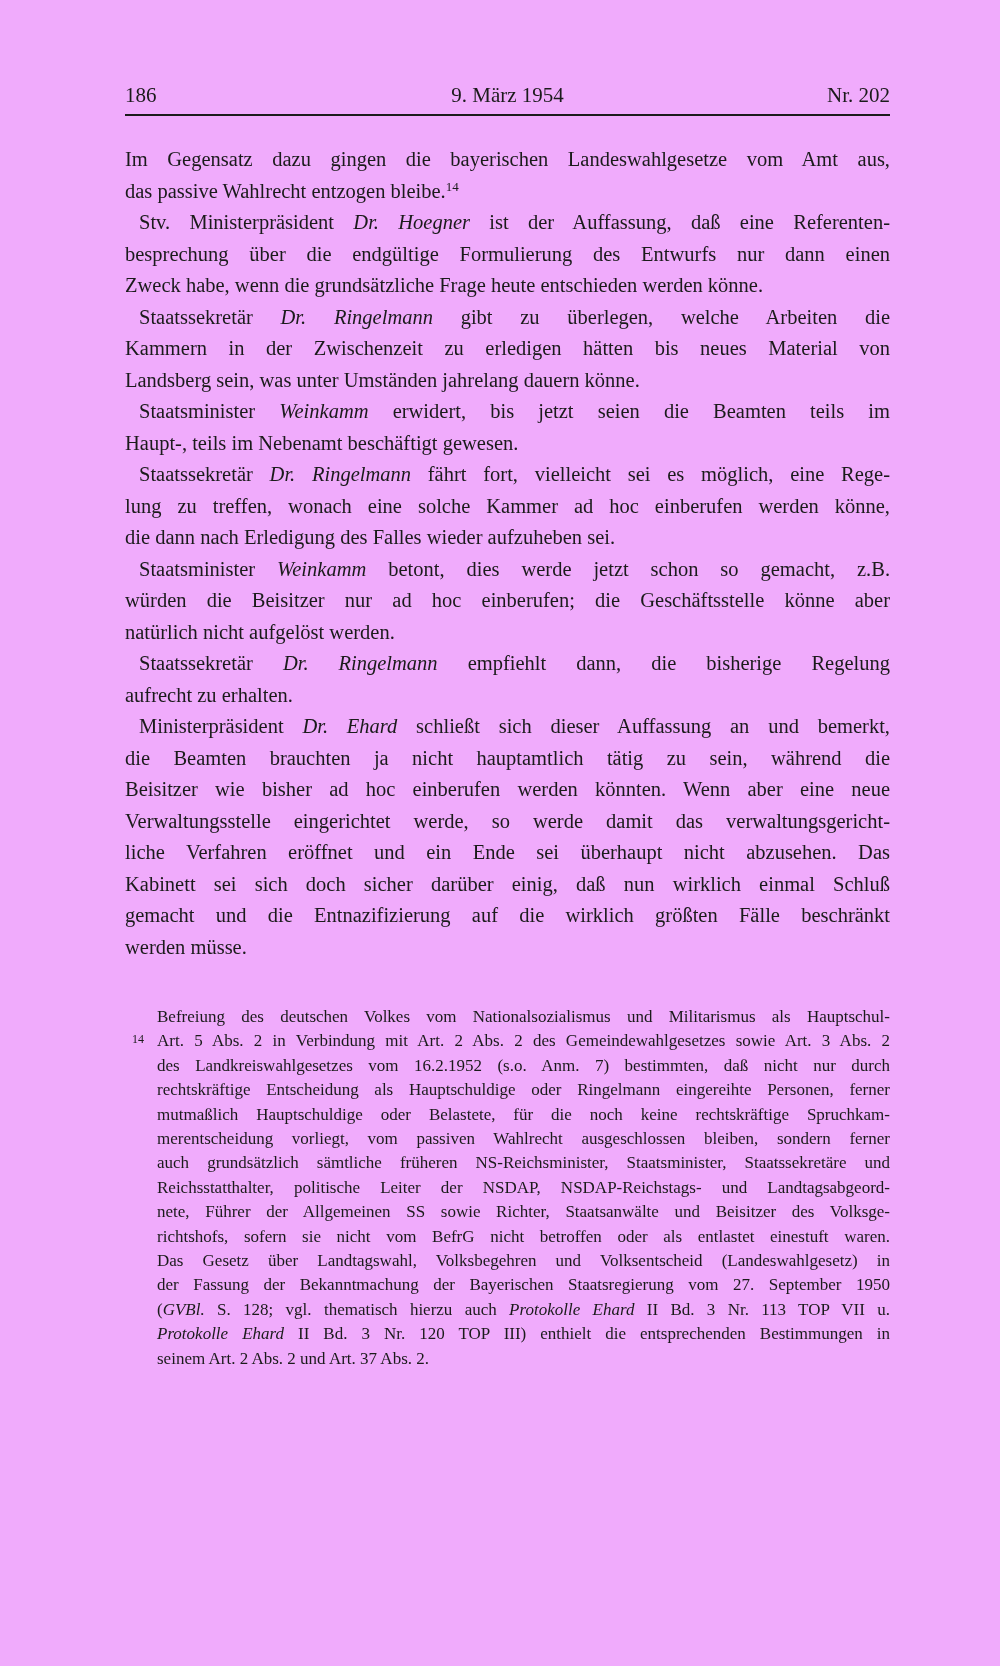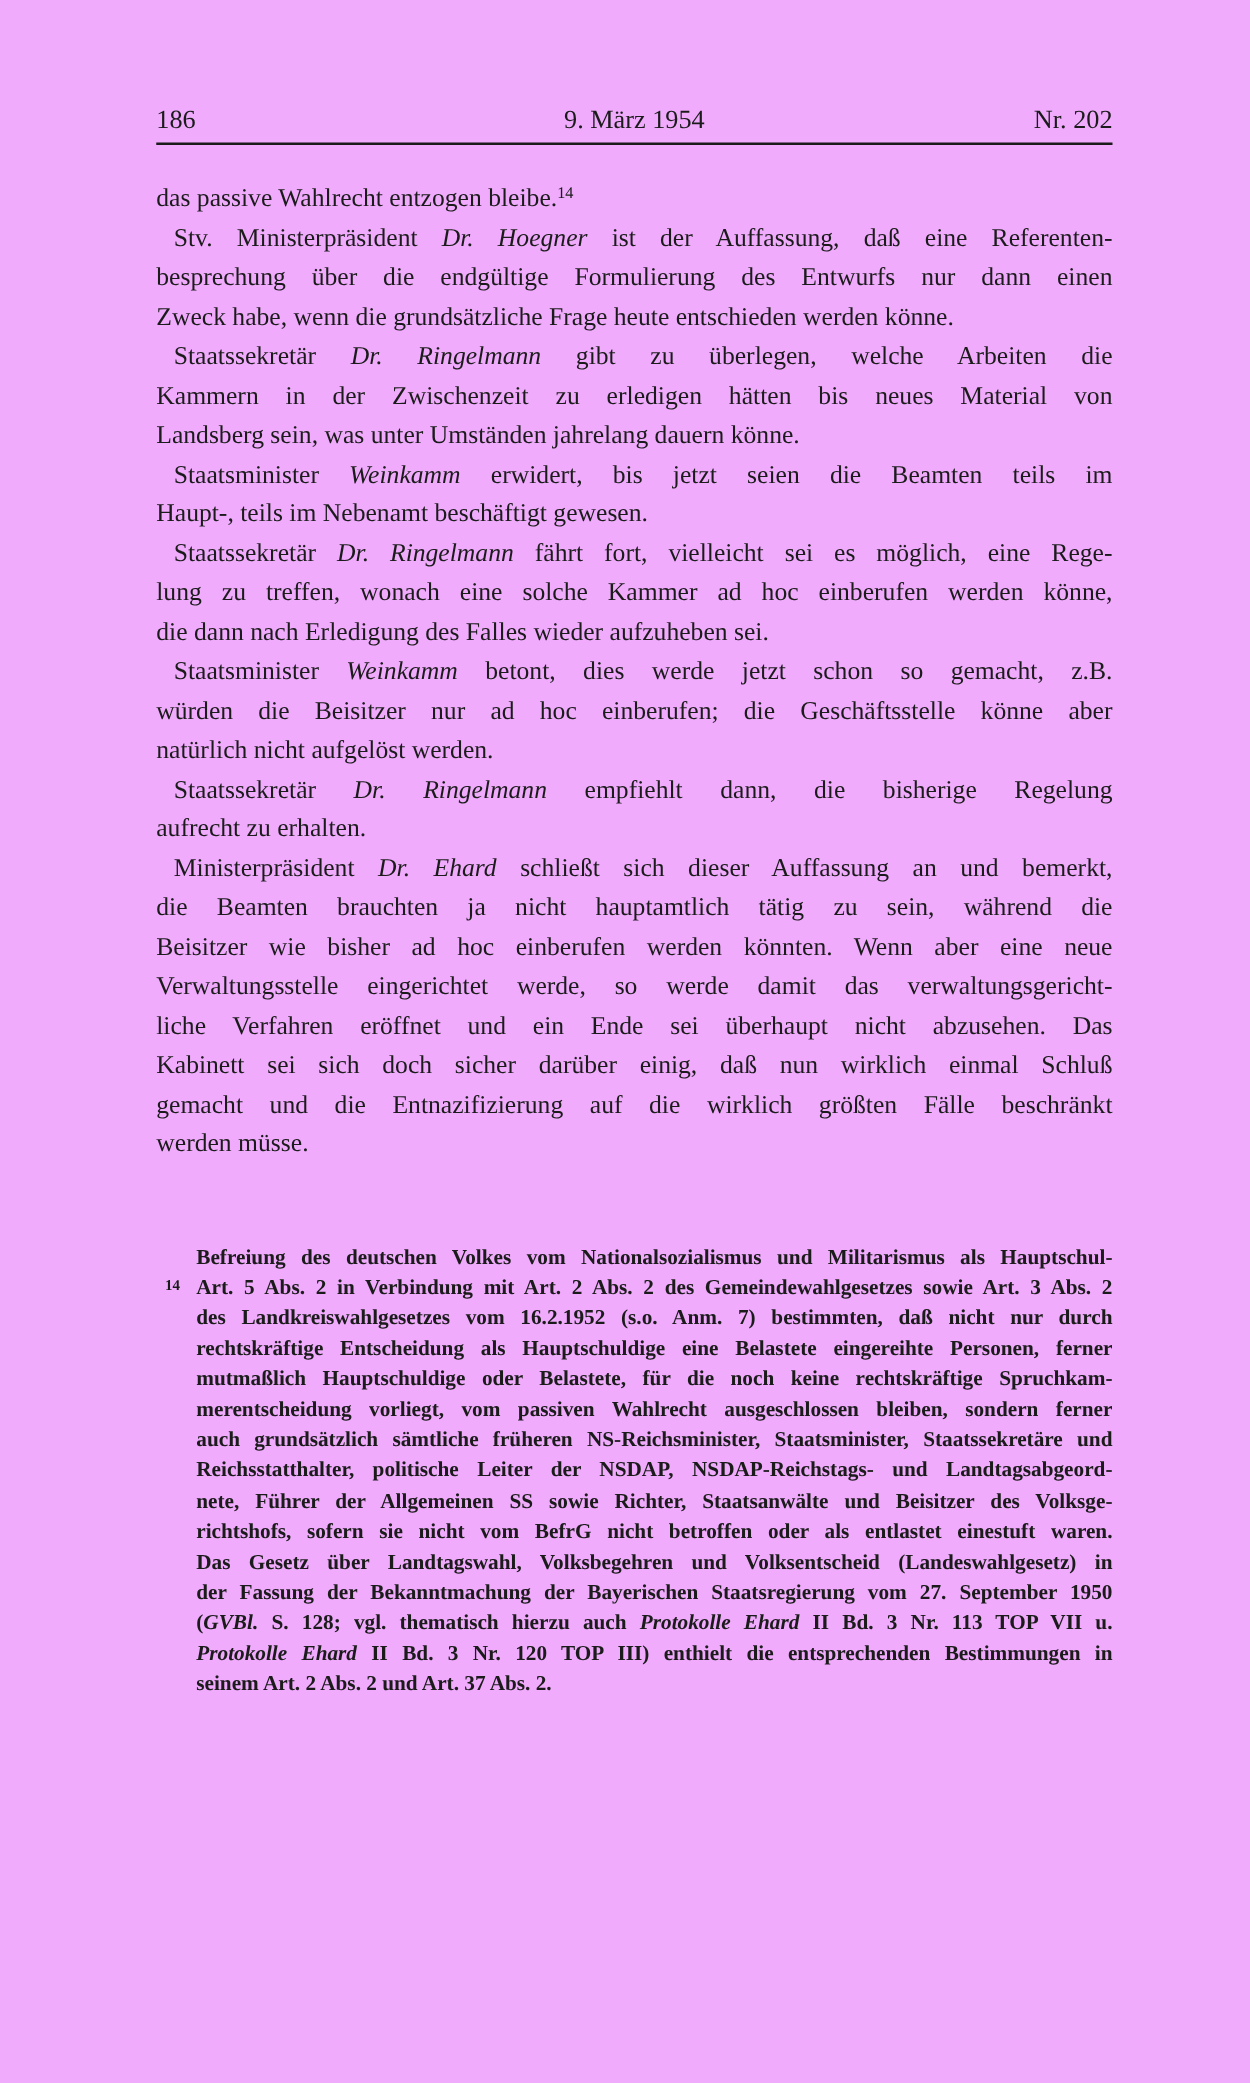--- a/index.html
+++ b/index.html
@@ -43,25 +43,24 @@
   .it { font-style: italic; }
   sup.fnref {
     font-size: 13px;
     vertical-align: baseline;
     position: relative;
     top: -7px;
     line-height: 0;
   }
   
   .footnotes {
-    margin-top: 62px;
+    margin-top: 42px;
     padding-left: 32px;
     font-size: 17px;
     line-height: 24.4px;
-    font-weight: bold;
   }
   .fn-block { position: relative; }
   .fn-marker {
     position: absolute;
     left: -25px;
     top: -2px;
     font-size: 12px;
   }
 </style>
 </head>
@@ -72,20 +71,21 @@
   <header class="page-header">
     <span class="ph-left">186</span>
     <span class="ph-center">9. März 1954</span>
     <span class="ph-right">Nr. 202</span>
   </header>
 
   <div class="header-rule"></div>
 
   <main class="body-text" id="body-text">
       <div class="para">
+        <div class="line j"><span>Im Gegensatz dazu gingen die bayerischen Landeswahlgesetze vom Amt aus,</span></div>
         <div class="line"><span>das passive Wahlrecht entzogen bleibe.</span><sup class="fnref">14</sup></div>
       </div>
       <div class="para indent">
         <div class="line j"><span>Stv. Ministerpräsident </span><span class="it">Dr. Hoegner</span><span> ist der Auffassung, daß eine Referenten-</span></div>
         <div class="line j"><span>besprechung über die endgültige Formulierung des Entwurfs nur dann einen</span></div>
         <div class="line"><span>Zweck habe, wenn die grundsätzliche Frage heute entschieden werden könne.</span></div>
       </div>
       <div class="para indent">
         <div class="line j"><span>Staatssekretär </span><span class="it">Dr. Ringelmann</span><span> gibt zu überlegen, welche Arbeiten die</span></div>
         <div class="line j"><span>Kammern in der Zwischenzeit zu erledigen hätten bis neues Material von</span></div>
@@ -122,21 +122,21 @@
     </main>
 
   <section class="footnotes" id="footnotes">
       <div class="fn-block">
         <div class="line j"><span>Befreiung des deutschen Volkes vom Nationalsozialismus und Militarismus als Hauptschul-</span></div>
       </div>
       <div class="fn-block">
         <span class="fn-marker">14</span>
         <div class="line j"><span>Art. 5 Abs. 2 in Verbindung mit Art. 2 Abs. 2 des Gemeindewahlgesetzes sowie Art. 3 Abs. 2</span></div>
         <div class="line j"><span>des Landkreiswahlgesetzes vom 16.2.1952 (s.o. Anm. 7) bestimmten, daß nicht nur durch</span></div>
-        <div class="line j"><span>rechtskräftige Entscheidung als Hauptschuldige eine Belastete eingereihte Personen, ferner</span></div>
+        <div class="line j"><span>rechtskräftige Entscheidung als Hauptschuldige oder Ringelmann eingereihte Personen, ferner</span></div>
         <div class="line j"><span>mutmaßlich Hauptschuldige oder Belastete, für die noch keine rechtskräftige Spruchkam-</span></div>
         <div class="line j"><span>merentscheidung vorliegt, vom passiven Wahlrecht ausgeschlossen bleiben, sondern ferner</span></div>
         <div class="line j"><span>auch grundsätzlich sämtliche früheren NS-Reichsminister, Staatsminister, Staatssekretäre und</span></div>
         <div class="line j"><span>Reichsstatthalter, politische Leiter der NSDAP, NSDAP-Reichstags- und Landtagsabgeord-</span></div>
         <div class="line j"><span>nete, Führer der Allgemeinen SS sowie Richter, Staatsanwälte und Beisitzer des Volksge-</span></div>
         <div class="line j"><span>richtshofs, sofern sie nicht vom BefrG nicht betroffen oder als entlastet einestuft waren.</span></div>
         <div class="line j"><span>Das Gesetz über Landtagswahl, Volksbegehren und Volksentscheid (Landeswahlgesetz) in</span></div>
         <div class="line j"><span>der Fassung der Bekanntmachung der Bayerischen Staatsregierung vom 27. September 1950</span></div>
         <div class="line j"><span>(</span><span class="it">GVBl.</span><span> S. 128; vgl. thematisch hierzu auch </span><span class="it">Protokolle Ehard</span><span> II Bd. 3 Nr. 113 TOP VII u.</span></div>
         <div class="line j"><span class="it">Protokolle Ehard</span><span> II Bd. 3 Nr. 120 TOP III) enthielt die entsprechenden Bestimmungen in</span></div>

